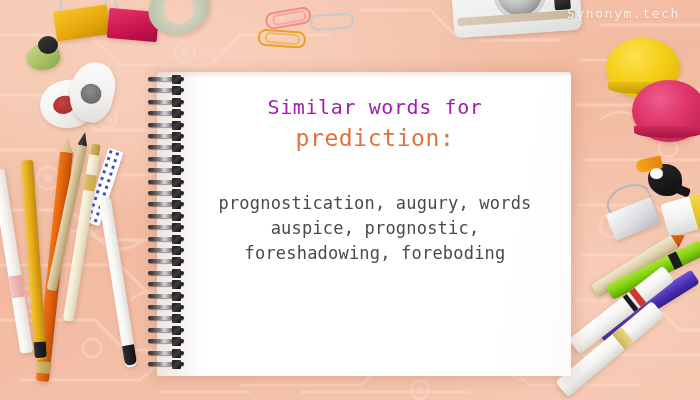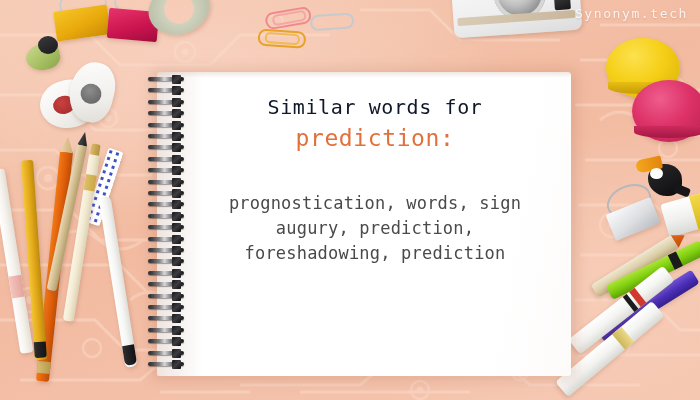--- a/index.html
+++ b/index.html
@@ -106,21 +106,21 @@
 
   
   .paper-text {
     position: absolute;
     left: 190px;
     top: 92px;
     width: 370px;
     text-align: center;
   }
   .title-line1 {
-    color: #0f172a;
+    color: #a21caf;
     font-size: 20px;
     letter-spacing: 0.6px;
     line-height: 30px;
     white-space: nowrap;
   }
   .title-line2 {
     color: #E2703A;
     font-size: 23px;
     letter-spacing: 0.6px;
     line-height: 33px;
@@ -131,21 +131,21 @@
     color: #4A4A4A;
     font-size: 17px;
     line-height: 25px;
     letter-spacing: 0.2px;
   }
   .syn-line { white-space: nowrap; }
 
   
   .logo {
     position: absolute;
-    right: 12px;
+    right: 20px;
     top: 6px;
     color: rgba(255,255,255,0.82);
     font-size: 13px;
     letter-spacing: 1.6px;
     text-shadow: 0 1px 2px rgba(160,110,85,0.30);
   }
 
   
   .obj { position: absolute; }
   .sh { box-shadow: 1px 2px 4px rgba(150,100,80,0.30); }
@@ -452,21 +452,21 @@
       <div class="coil" style="top: 250.8px;"></div>
       <div class="coil" style="top: 262.2px;"></div>
       <div class="coil" style="top: 273.6px;"></div>
       <div class="coil" style="top: 285px;"></div>
     </div>
 
   <div class="paper-text">
     <div class="title-line1">Similar words for</div>
     <div class="title-line2">prediction:</div>
     <div class="synonyms" id="synonyms">
-        <div class="syn-line">prognostication, words, sign</div>
-        <div class="syn-line">augury, prediction,</div>
-        <div class="syn-line">foreshadowing, prediction</div>
+        <div class="syn-line">prognostication, augury, words</div>
+        <div class="syn-line">auspice, prognostic,</div>
+        <div class="syn-line">foreshadowing, foreboding</div>
       </div>
   </div>
 
   <div class="logo">Synonym.tech</div>
 
 </div>
 
 </body></html>

